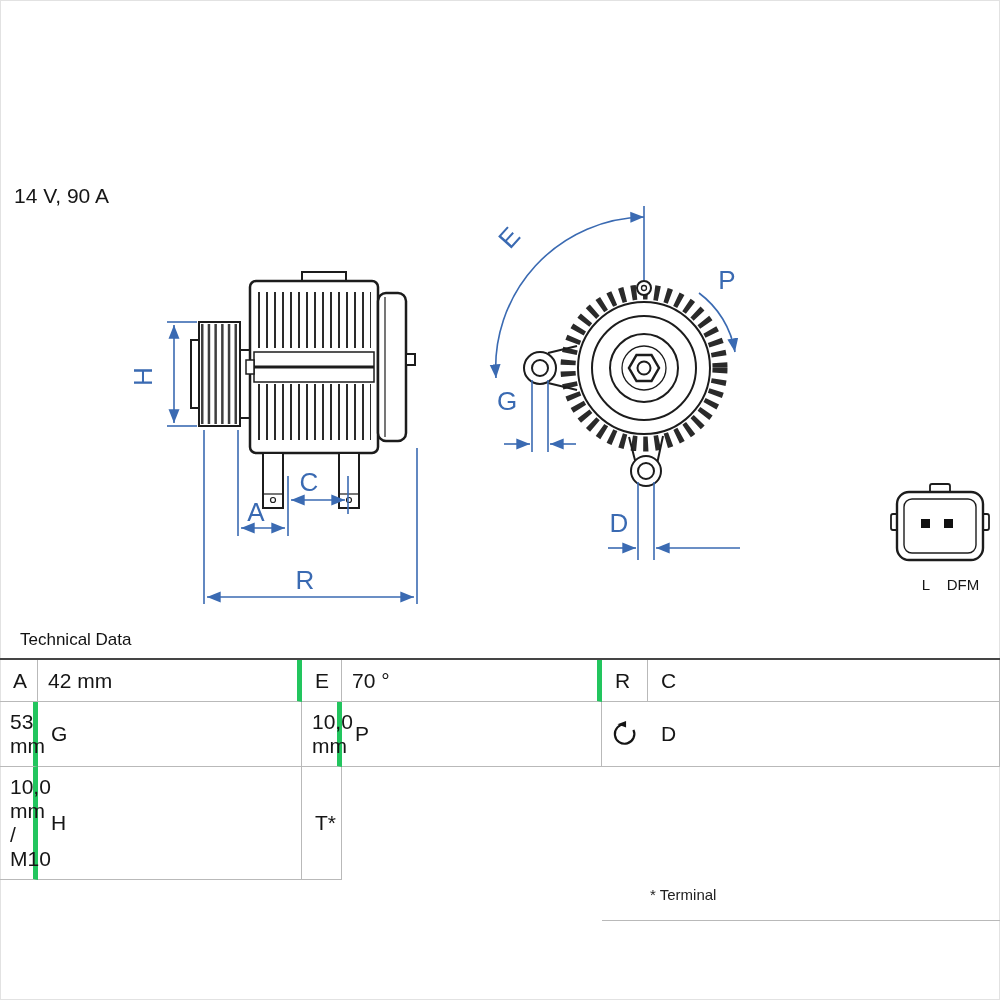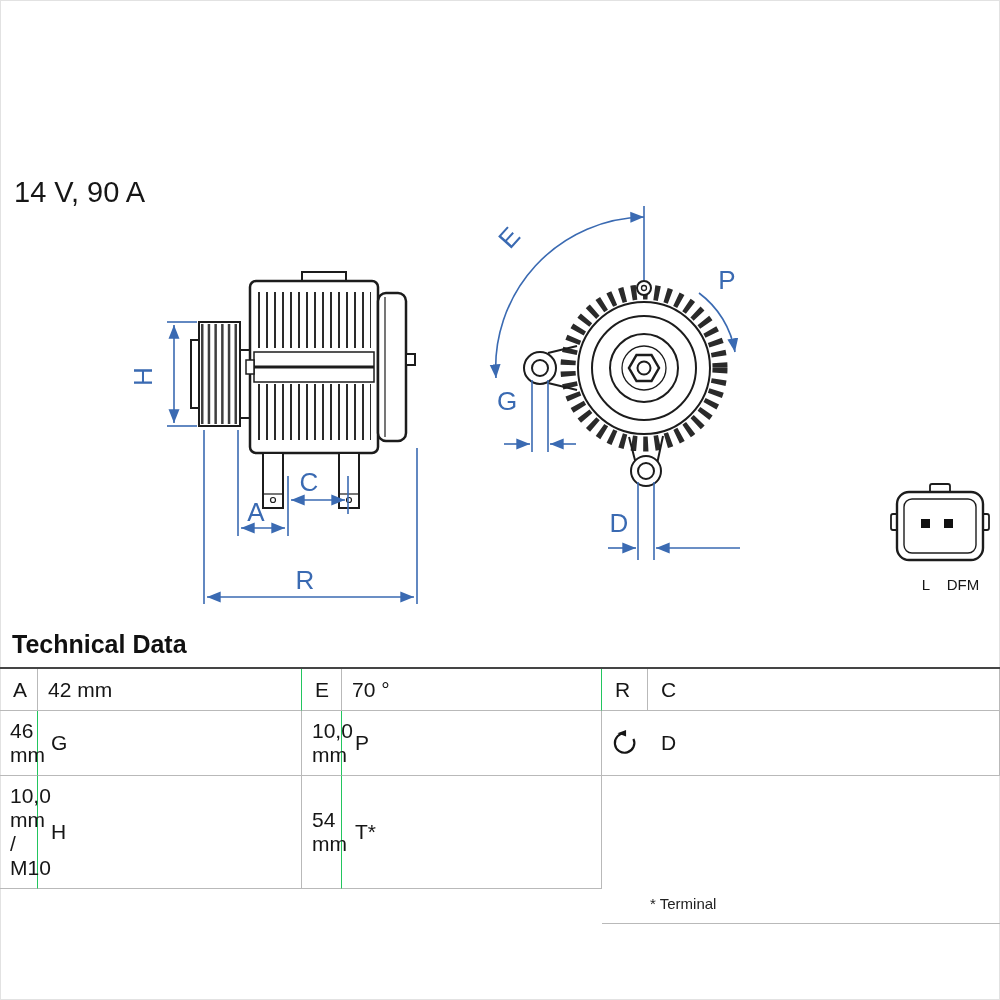--- a/index.html
+++ b/index.html
@@ -2,29 +2,29 @@
 <html><head>
 <meta charset="utf-8">
 <style>
   *{box-sizing:border-box}
   html,body{margin:0;padding:0}
   body{
     width:1000px;height:1000px;position:relative;background:#fff;
     font-family:"Liberation Sans",sans-serif;color:#161616;overflow:hidden;
   }
   .frame{position:absolute;inset:0;border:1px solid #e2e2e2;pointer-events:none}
-  .rating{position:absolute;left:14px;top:176px;font-size:29px;font-weight:400}
+  .rating{position:absolute;left:14px;top:184px;font-size:21px;font-weight:400}
   .drawing{position:absolute;left:0;top:0}
   .tech{position:absolute;left:0;top:630px;width:1000px}
-  .tech h2{margin:0 0 8px 12px;font-size:25px;font-weight:700;color:#111}
+  .tech h2{margin:0 0 8px 20px;font-size:17px;font-weight:400;color:#111}
   .grid{display:grid;grid-template-columns:38px 264px 40px 260px 46px 352px;border-top:2px solid #454545}
   .cell{border-bottom:1px solid #b9b9b9;font-size:21px;padding:8px 8px 8px 10px;display:flex;align-items:center;min-height:42px}
   .key{padding-left:13px;border-right:1px solid #b9b9b9}
-  .vr{border-right:1px solid #22c55e}
-  .footwrap{margin-left:602px;width:398px;border-bottom:1px solid #b9b9b9;padding:6px 0 10px 48px}
+  .vr{border-right:5px solid #22c55e}
+  .footwrap{margin-left:602px;width:398px;border-bottom:1px solid #b9b9b9;padding:6px 0 16px 48px}
   .foot{font-size:15px;color:#222}
 </style>
 </head>
 <body>
 
 <div class="frame"></div>
 
 <div class="rating">14 V, 90 A</div>
 
 <svg class="drawing" width="1000" height="630" viewBox="0 0 1000 630">
@@ -150,34 +150,33 @@
 
   <div class="grid">
 
     <div class="cell key">A</div>
     <div class="cell vr">42 mm</div>
     <div class="cell key">E</div>
     <div class="cell vr">70 °</div>
     <div class="cell key">R</div>
 
     <div class="cell key">C</div>
-    <div class="cell vr">46 mm</div>
+    <div class="cell vr">53 mm</div>
     <div class="cell key">G</div>
     <div class="cell vr">10,0 mm</div>
     <div class="cell key">P</div>
     <div class="cell">
       <svg width="26" height="26" viewBox="0 0 24 24">
         <path d="M 12,3 A 9,9 0 1 0 19.8,8.2" fill="none" stroke="#151515" stroke-width="2"></path>
         <polygon points="13,0 5,3 13,6" fill="#151515"></polygon>
       </svg>
     </div>
 
     <div class="cell key">D</div>
     <div class="cell vr">10,0 mm / M10</div>
     <div class="cell key">H</div>
-    <div class="cell vr">54 mm</div>
     <div class="cell key">T*</div>
   </div>
 
   <div class="footwrap">
     <span class="foot">* Terminal</span>
   </div>
 </div>
 
 </body></html>

